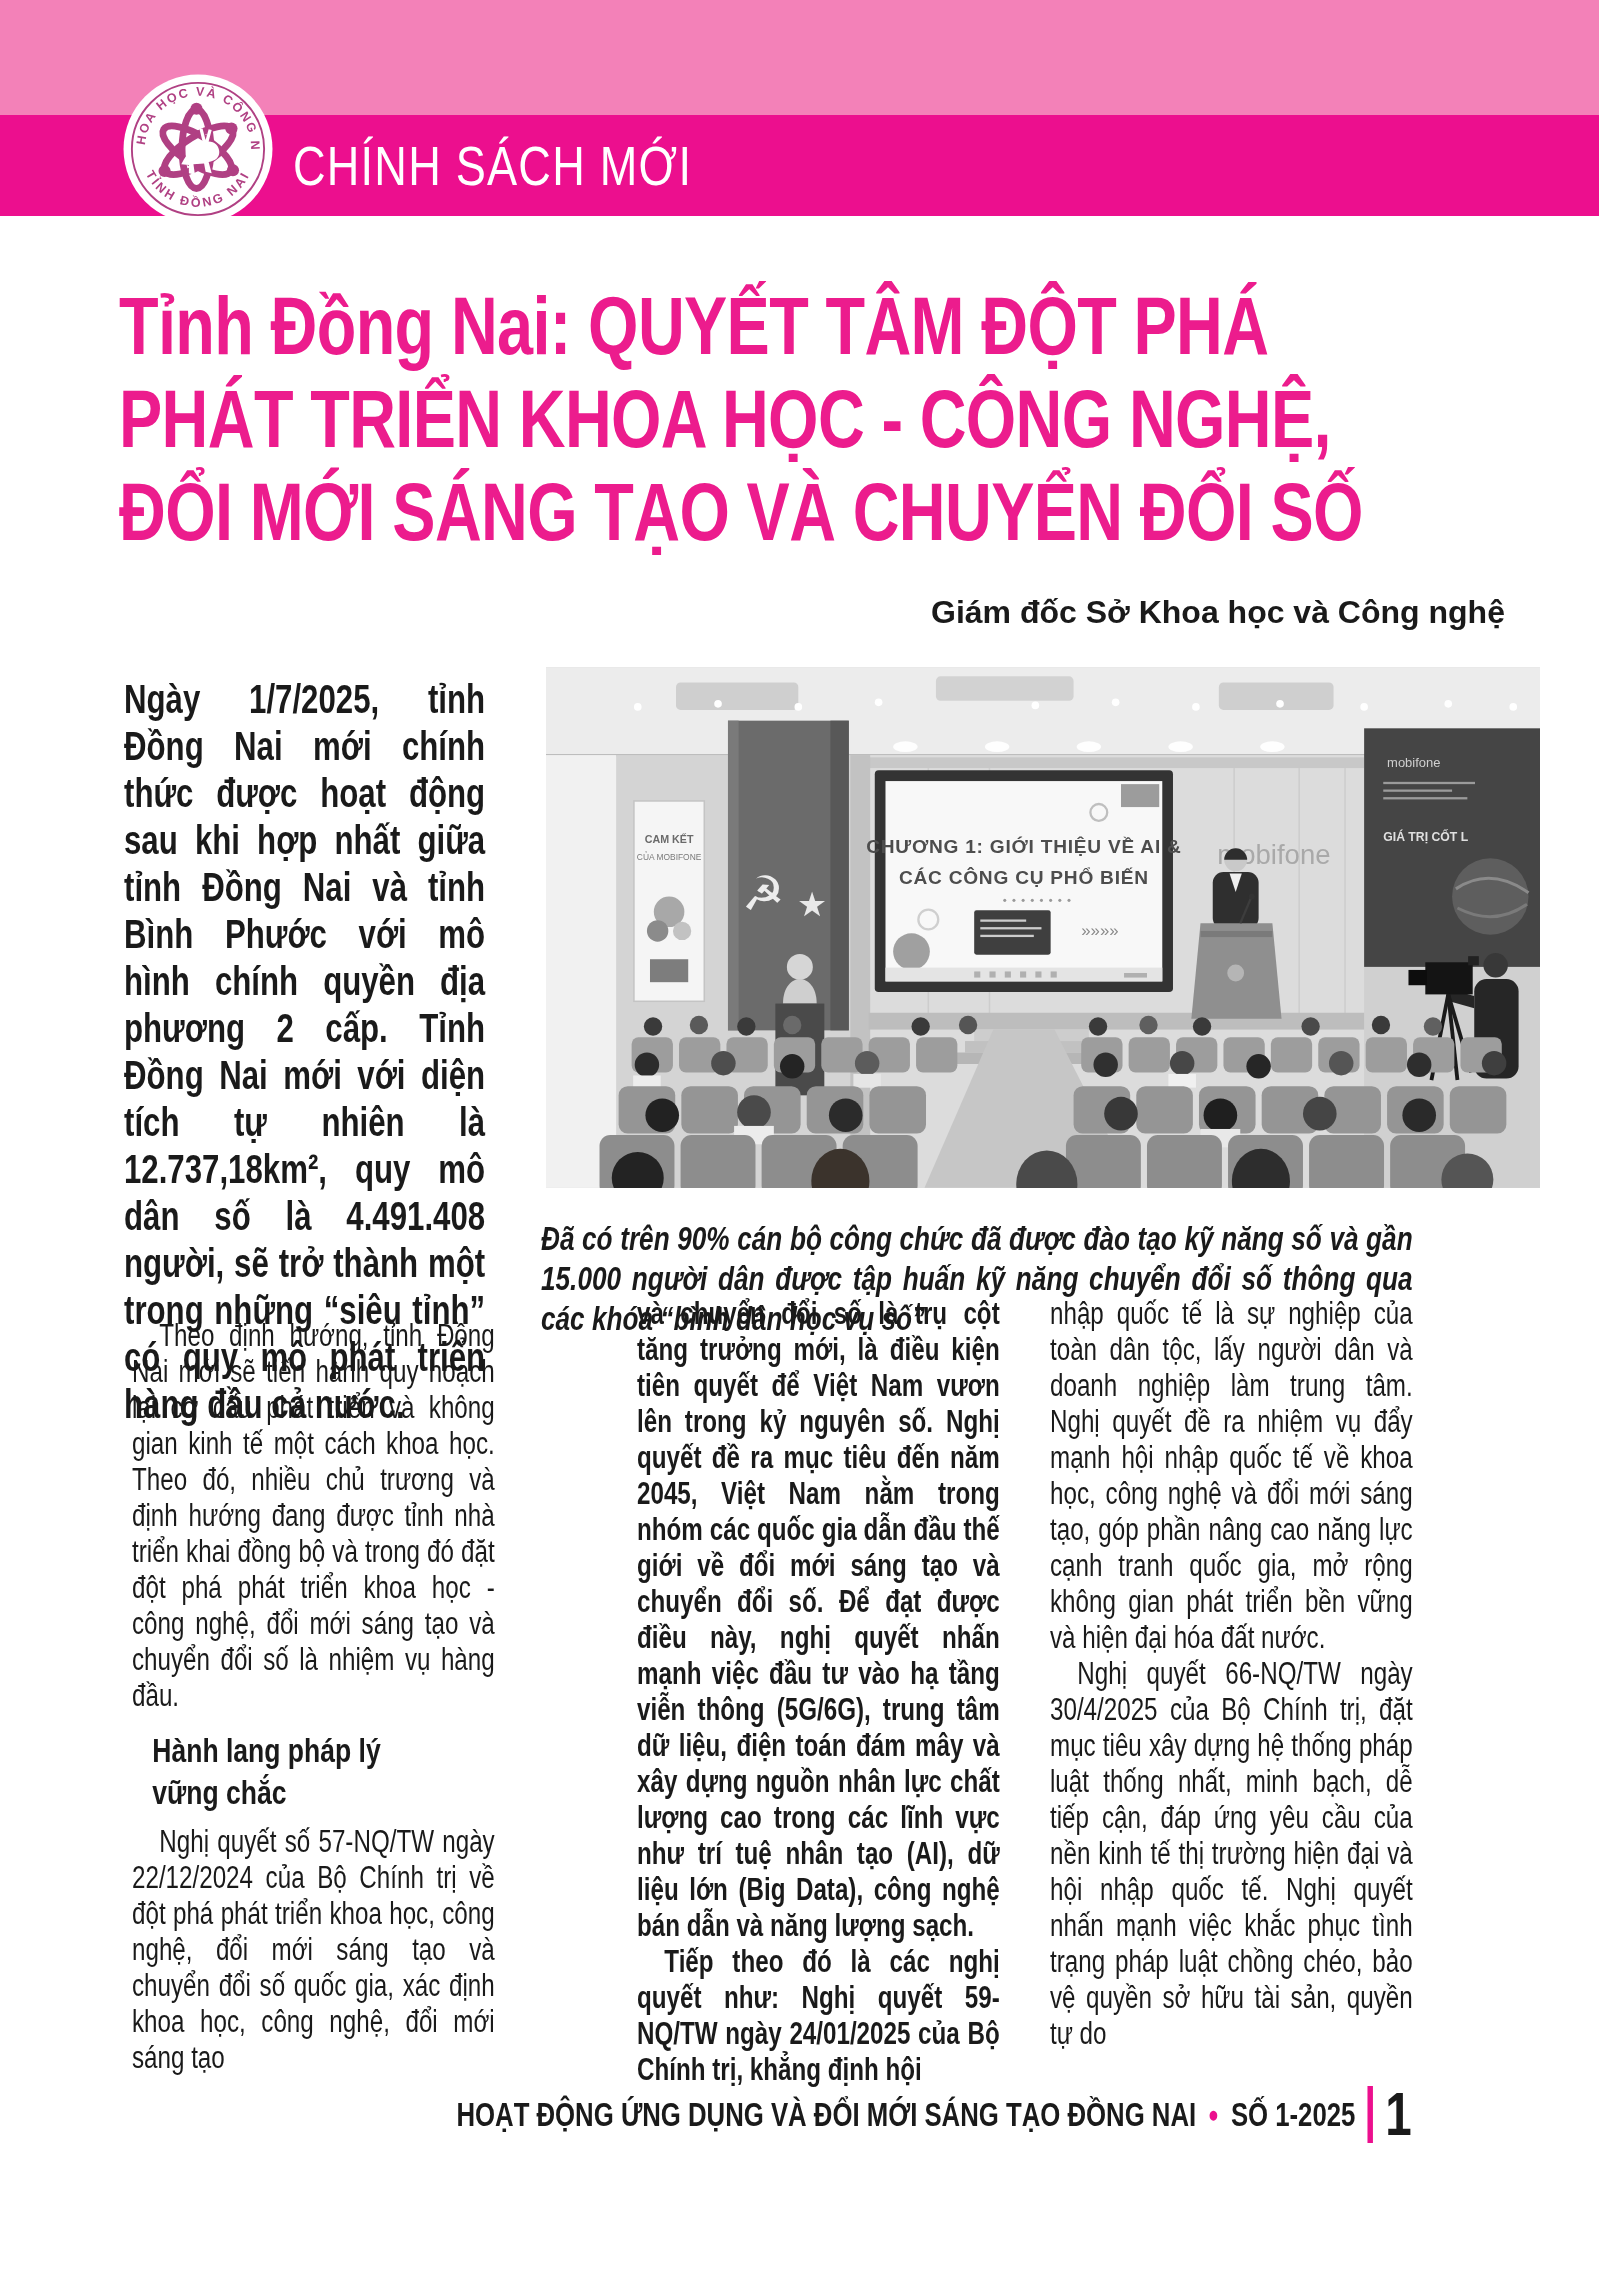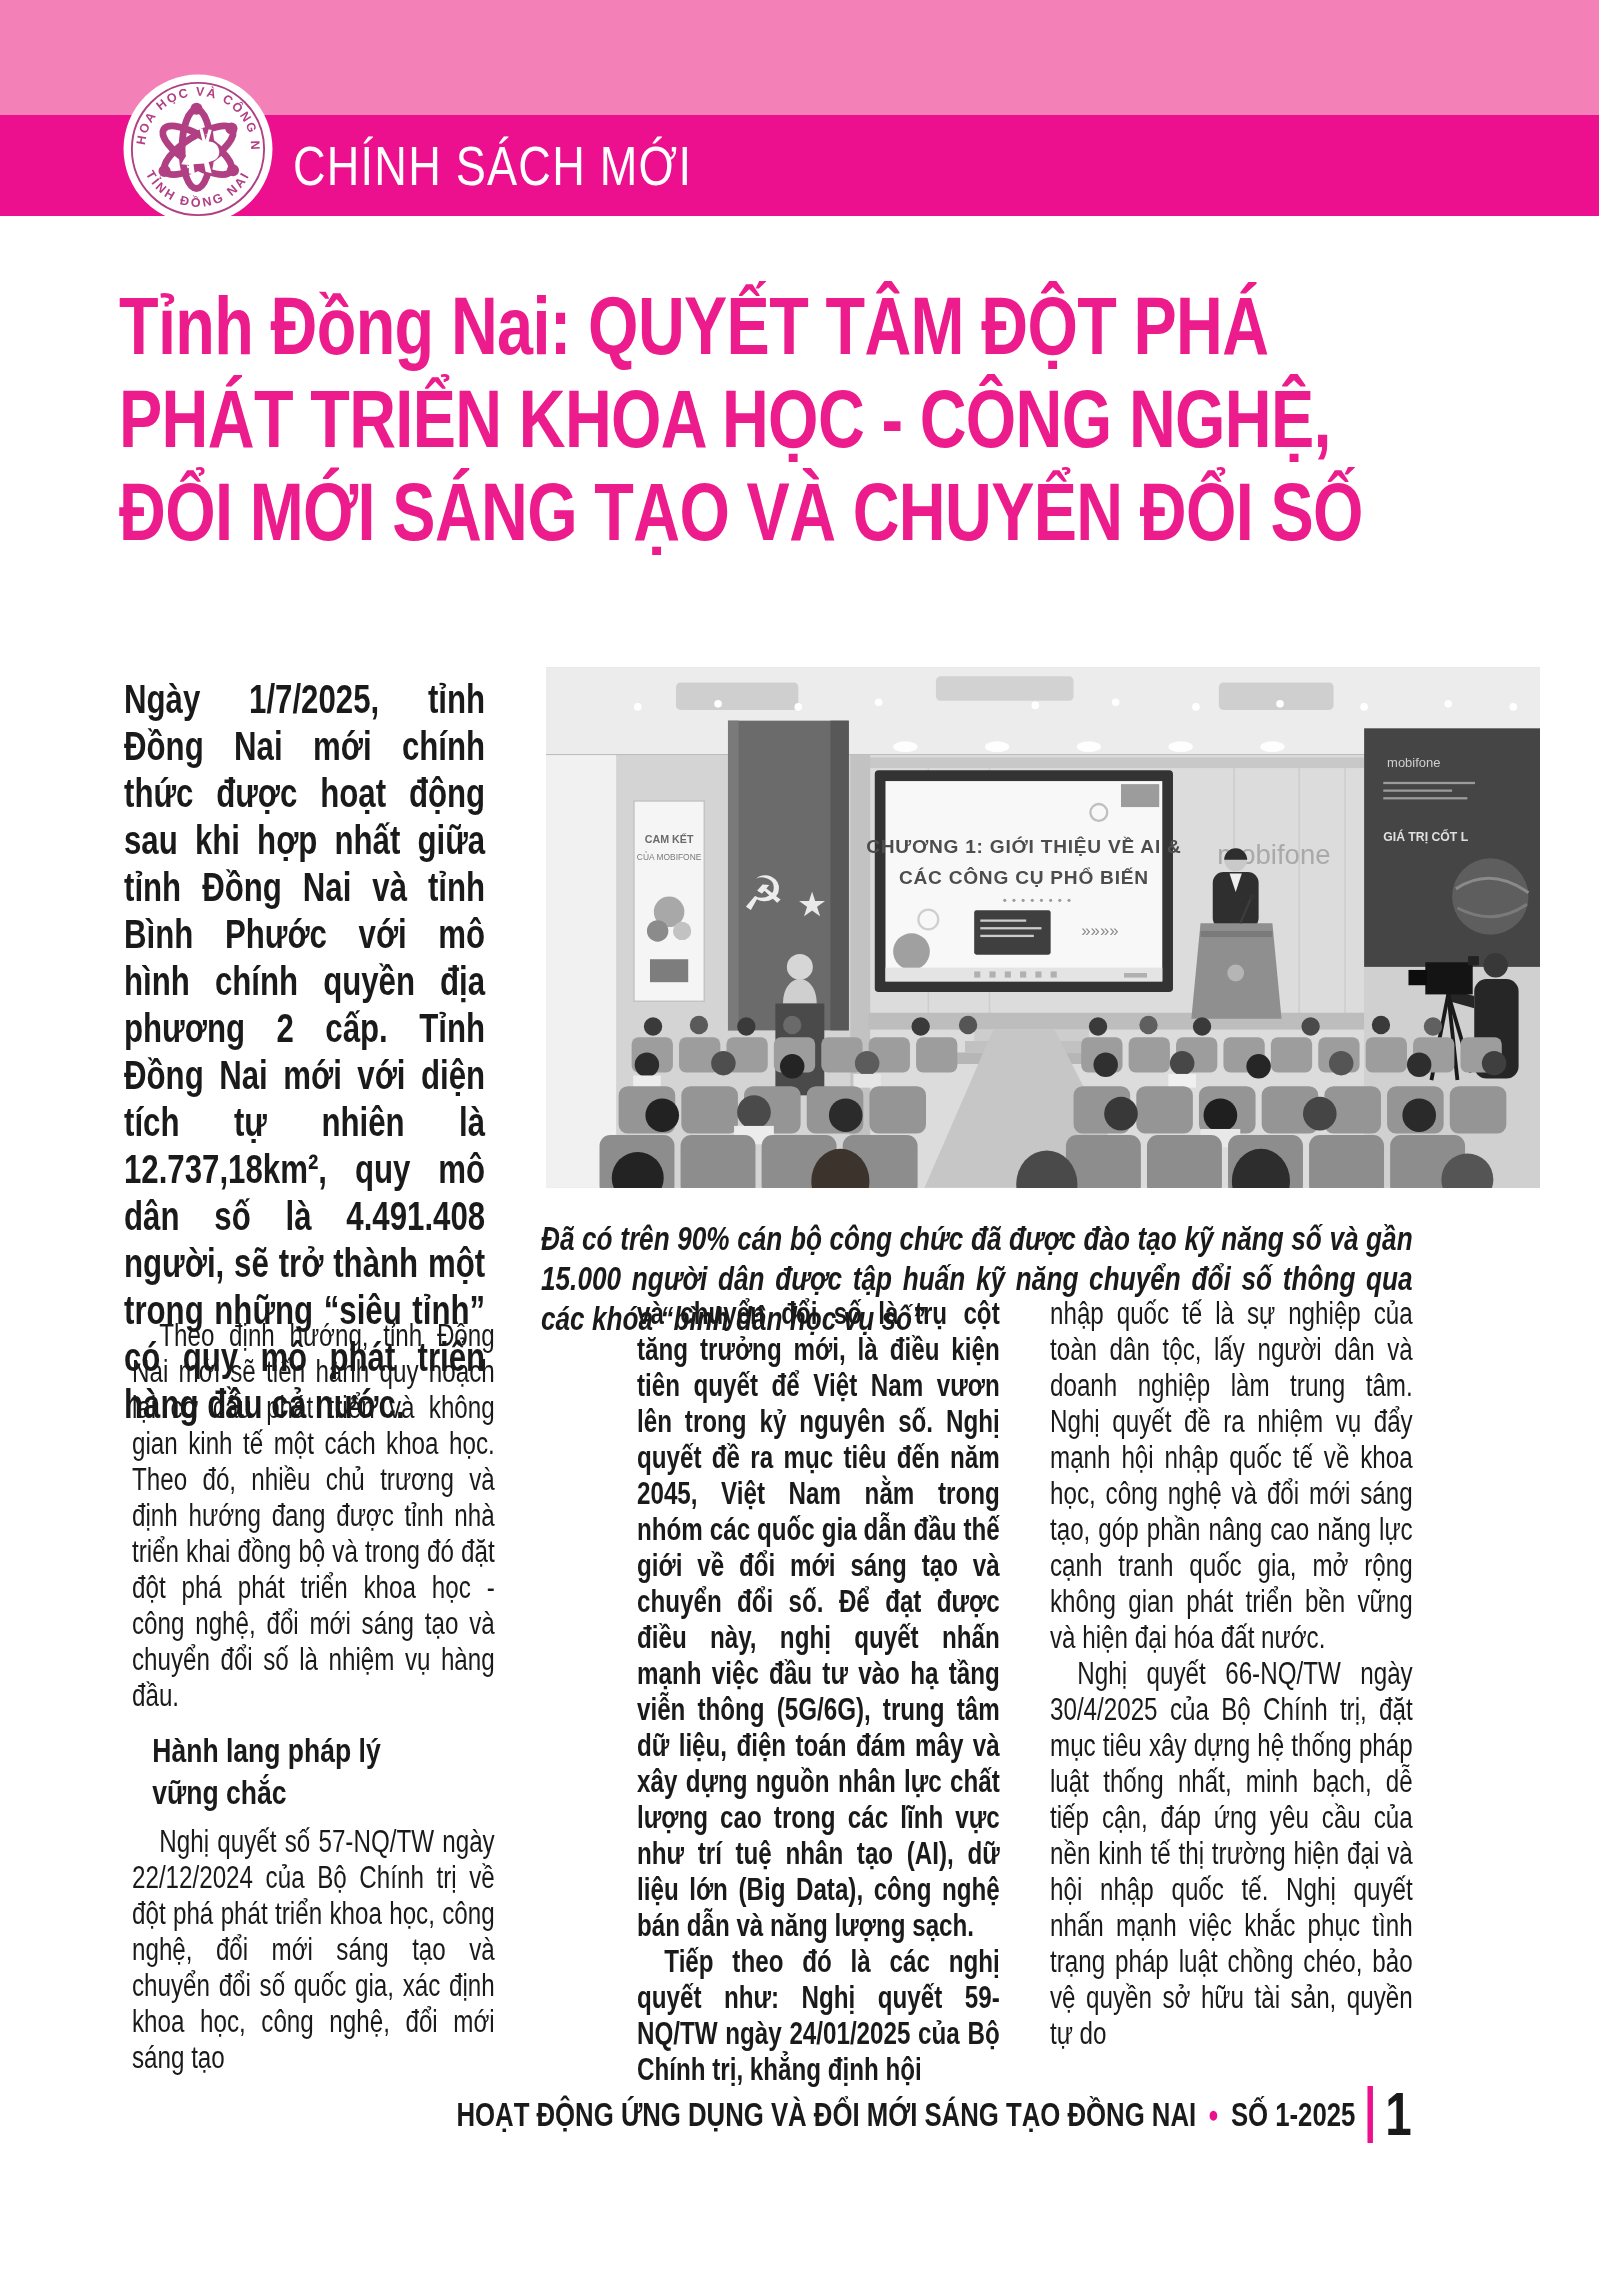--- a/index.html
+++ b/index.html
@@ -88,20 +88,21 @@
 
   <div class="section-title">CHÍNH SÁCH MỚI</div>
 
   <div class="headline">
     <div>Tỉnh Đồng Nai: QUYẾT TÂM ĐỘT PHÁ</div>
     <div>PHÁT TRIỂN KHOA HỌC - CÔNG NGHỆ,</div>
     <div>ĐỔI MỚI SÁNG TẠO VÀ CHUYỂN ĐỔI SỐ</div>
   </div>
 
   <div class="author">
+    <div>Giám đốc Sở Khoa học và Công nghệ</div>
   </div>
 
   <div class="lead-col">
     <div class="cond">Ngày 1/7/2025, tỉnh Đồng Nai mới chính thức được hoạt động sau khi hợp nhất giữa tỉnh Đồng Nai và tỉnh Bình Phước với mô hình chính quyền địa phương 2 cấp. Tỉnh Đồng Nai mới với diện tích tự nhiên là 12.737,18km², quy mô dân số là 4.491.408 người, sẽ trở thành một trong những “siêu tỉnh” có quy mô phát triển hàng đầu cả nước.</div>
   </div>
 
   <div class="photo">
     <svg viewBox="0 0 1300 681" width="994" height="521">
       <rect x="0" y="0" width="1300" height="681" fill="#d8d8d8"></rect>
 

